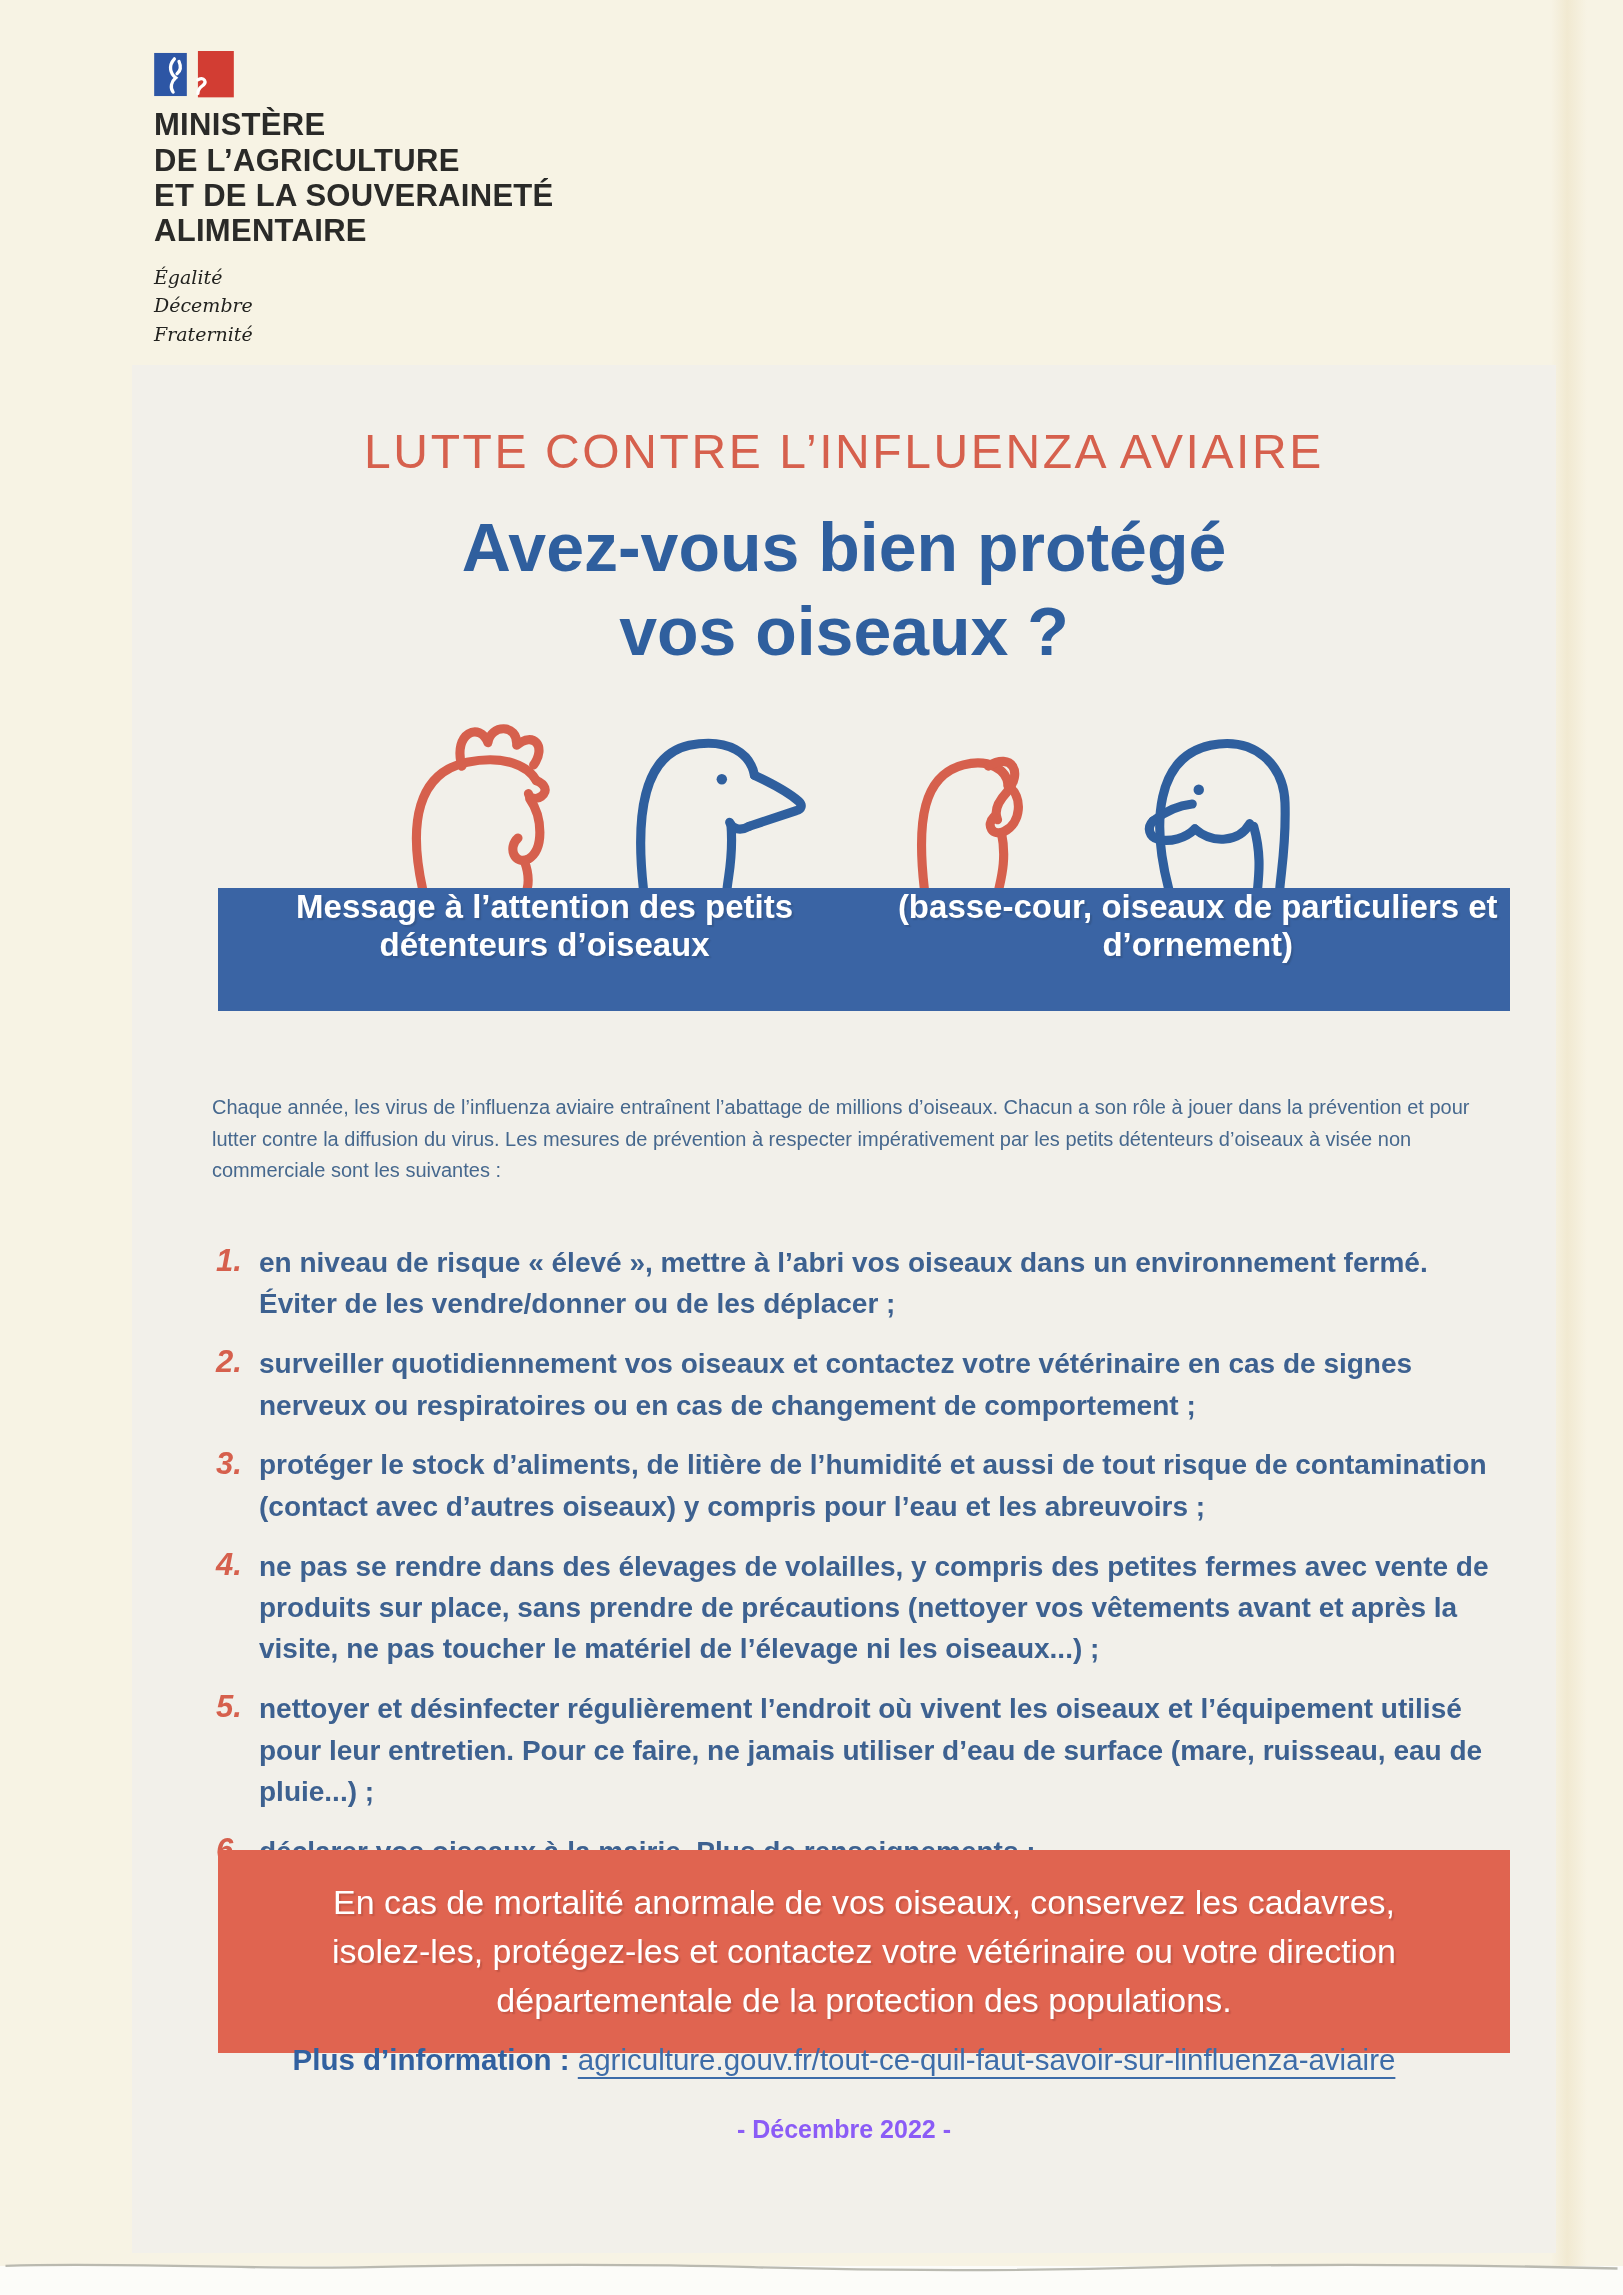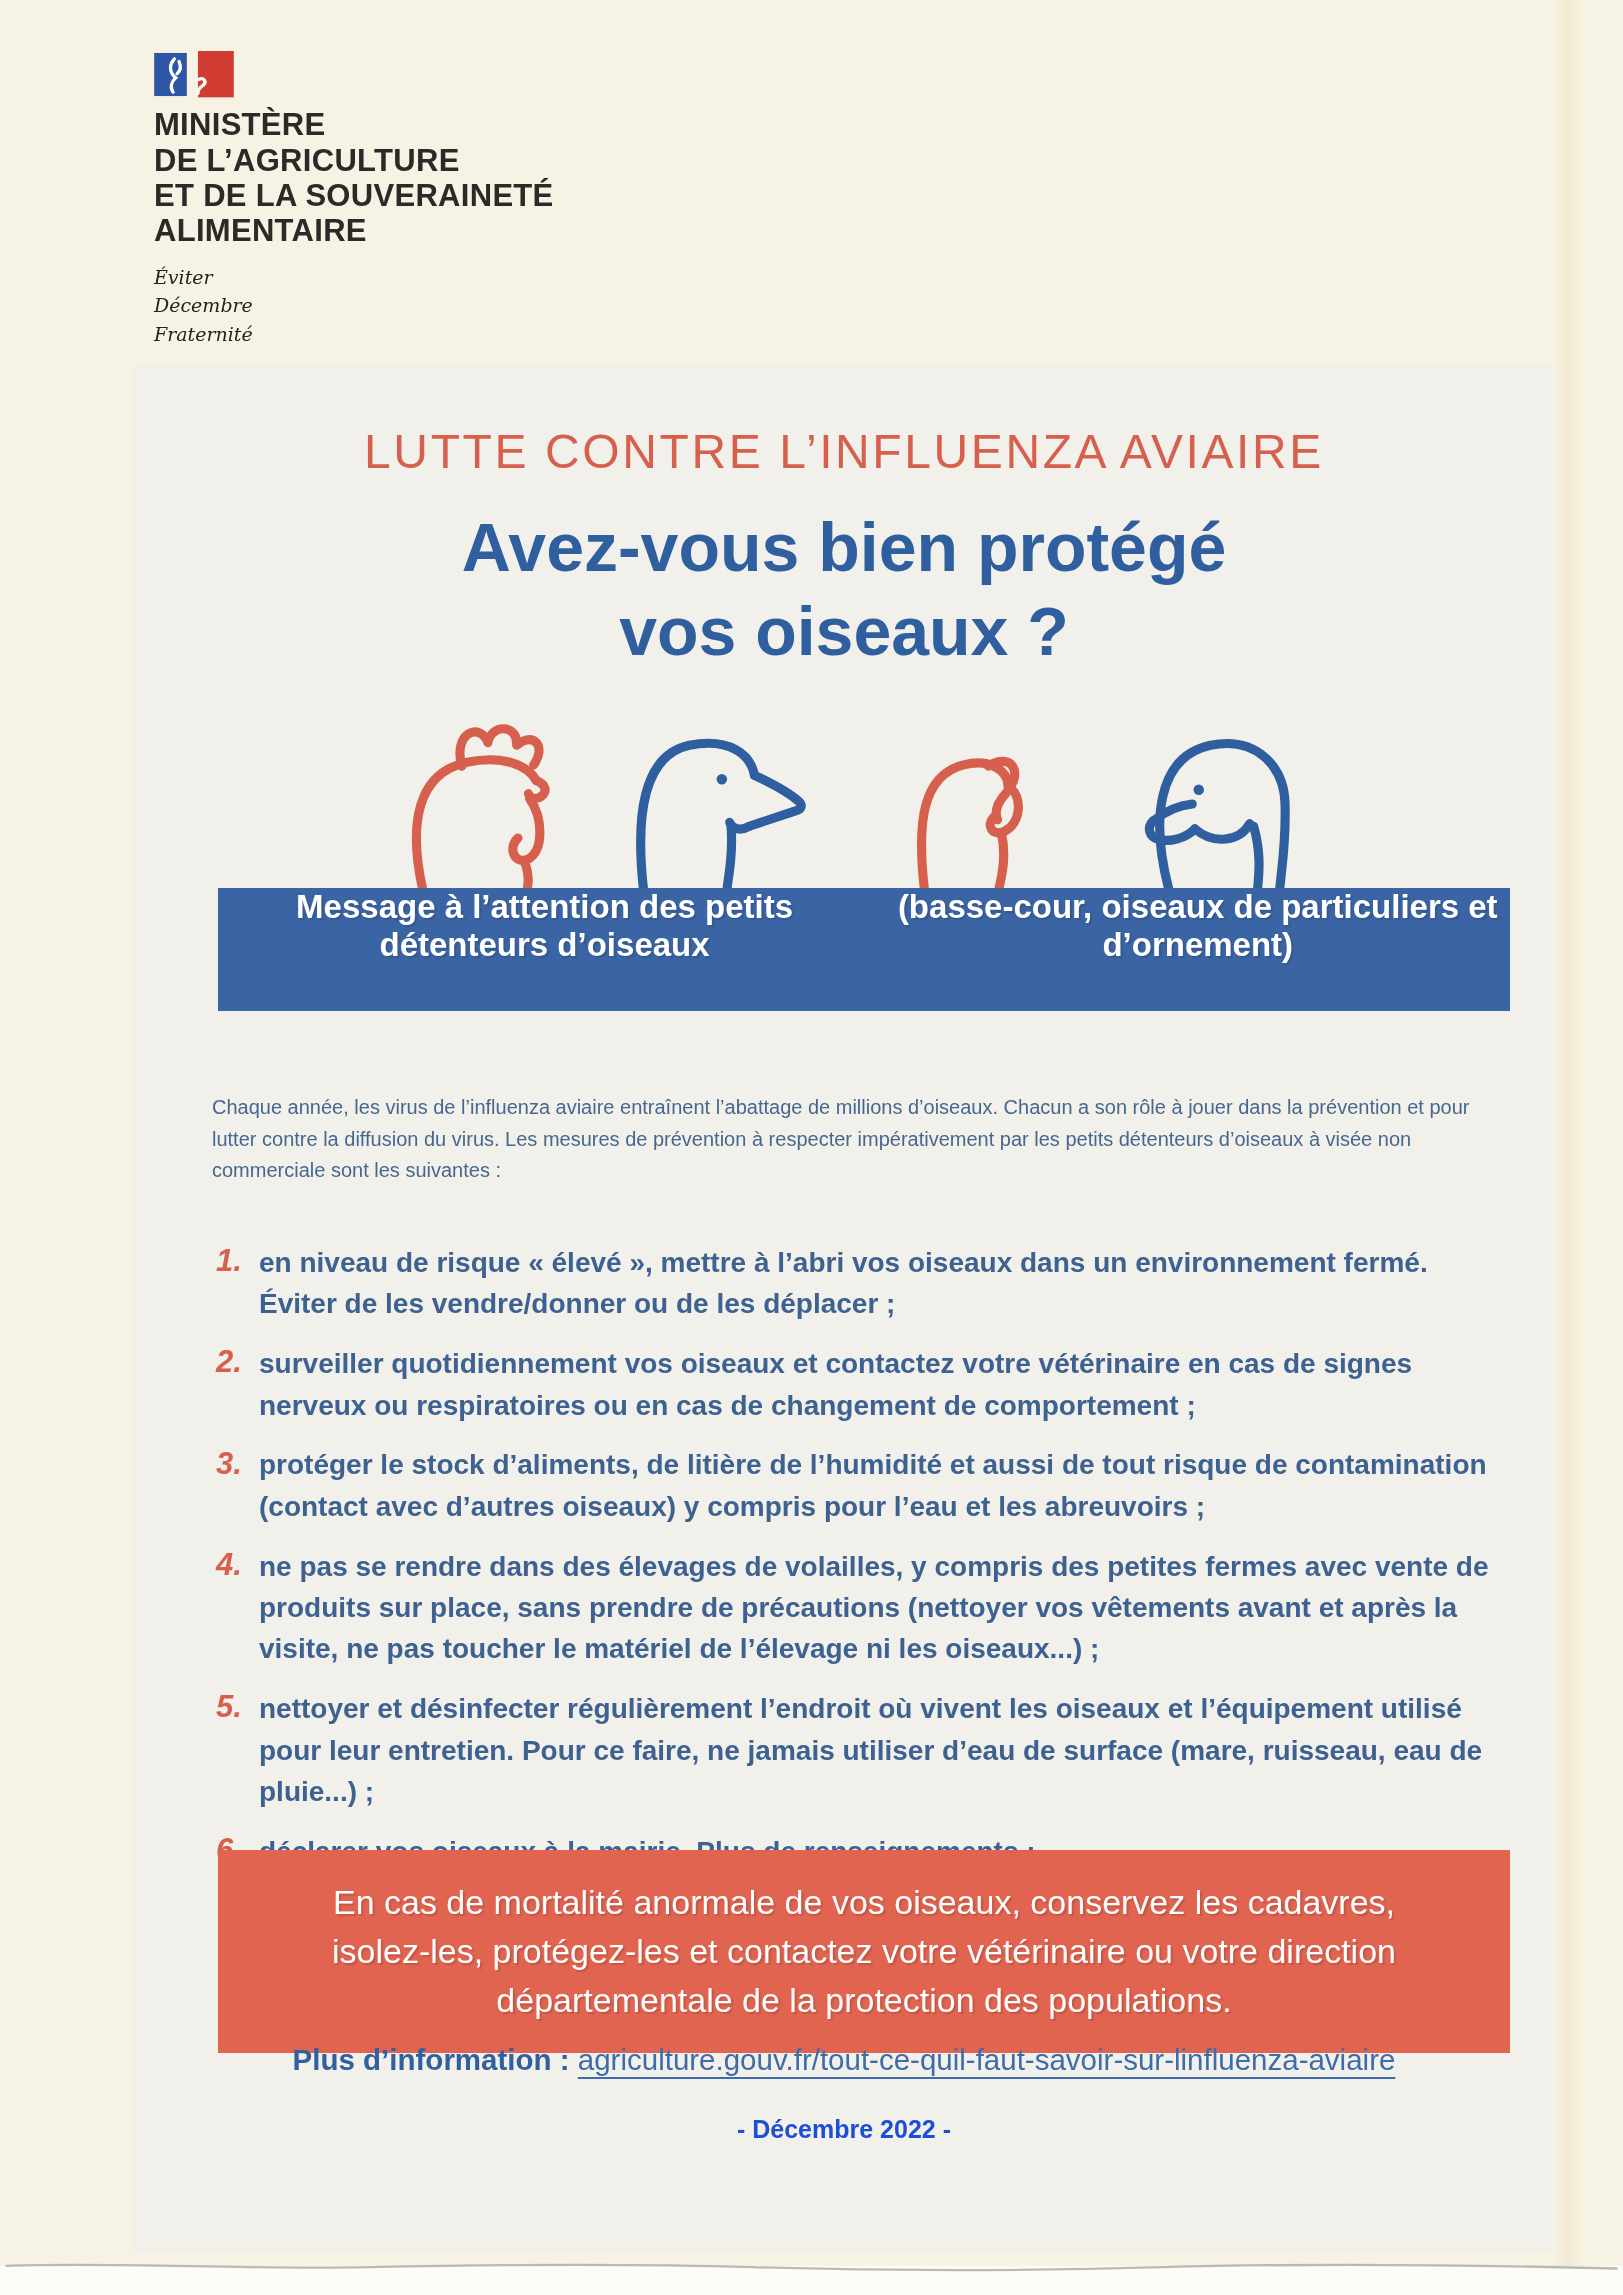--- a/index.html
+++ b/index.html
@@ -42,21 +42,21 @@
 
   .alert{position:absolute;left:218px;top:1850px;width:1292px;box-sizing:border-box;
     background:#e06450;color:#fff;text-align:center;padding:27.5px 33px;
     font-size:34px;font-weight:400;line-height:1.45;text-shadow:2px 2px 1.3px rgba(70,30,20,.18);}
 
   .more{position:absolute;left:132px;width:1424px;top:2043px;text-align:center;
     font-size:29.5px;color:#31609f;}
   .more .lbl{font-weight:800;}
   .more a{color:#3d6ca8;font-weight:400;text-decoration:underline;text-underline-offset:7.2px;text-decoration-thickness:2px;}
   .date{position:absolute;left:132px;width:1424px;top:2115px;text-align:center;
-    font-size:25px;font-weight:700;color:#1d4ed8;}
+    font-size:25px;font-weight:700;color:#8b5cf6;}
 
   .paper-bottom{position:absolute;left:0;right:0;bottom:0;height:29px;background:#fcfcf9;}
   .paper-edge{position:absolute;left:0;bottom:19.6px;}
 </style>
 </head>
 <body>
 
 <div class="page">
   <div class="edge-shade"></div>
   <div class="card"></div>
@@ -71,21 +71,21 @@
       <rect x="67" y="0" width="55" height="71" fill="#d23d33"></rect>
       <path d="M67,44 C77,39 82,48 73,54 C69,57 67,61 67,65" stroke="#ffffff" stroke-width="5" fill="none" stroke-linecap="round"></path>
     </svg>
     <div class="ministry">
       <div>MINISTÈRE</div>
       <div>DE L’AGRICULTURE</div>
       <div>ET DE LA SOUVERAINETÉ</div>
       <div>ALIMENTAIRE</div>
     </div>
     <div class="motto">
-      <div>Éviter</div>
+      <div>Égalité</div>
       <div>Décembre</div>
       <div>Fraternité</div>
     </div>
   </div>
 
   <div class="kicker">LUTTE CONTRE L’INFLUENZA AVIAIRE</div>
   <div class="title">
     <div>Avez-vous bien protégé</div>
     <div>vos oiseaux ?</div>
   </div>

